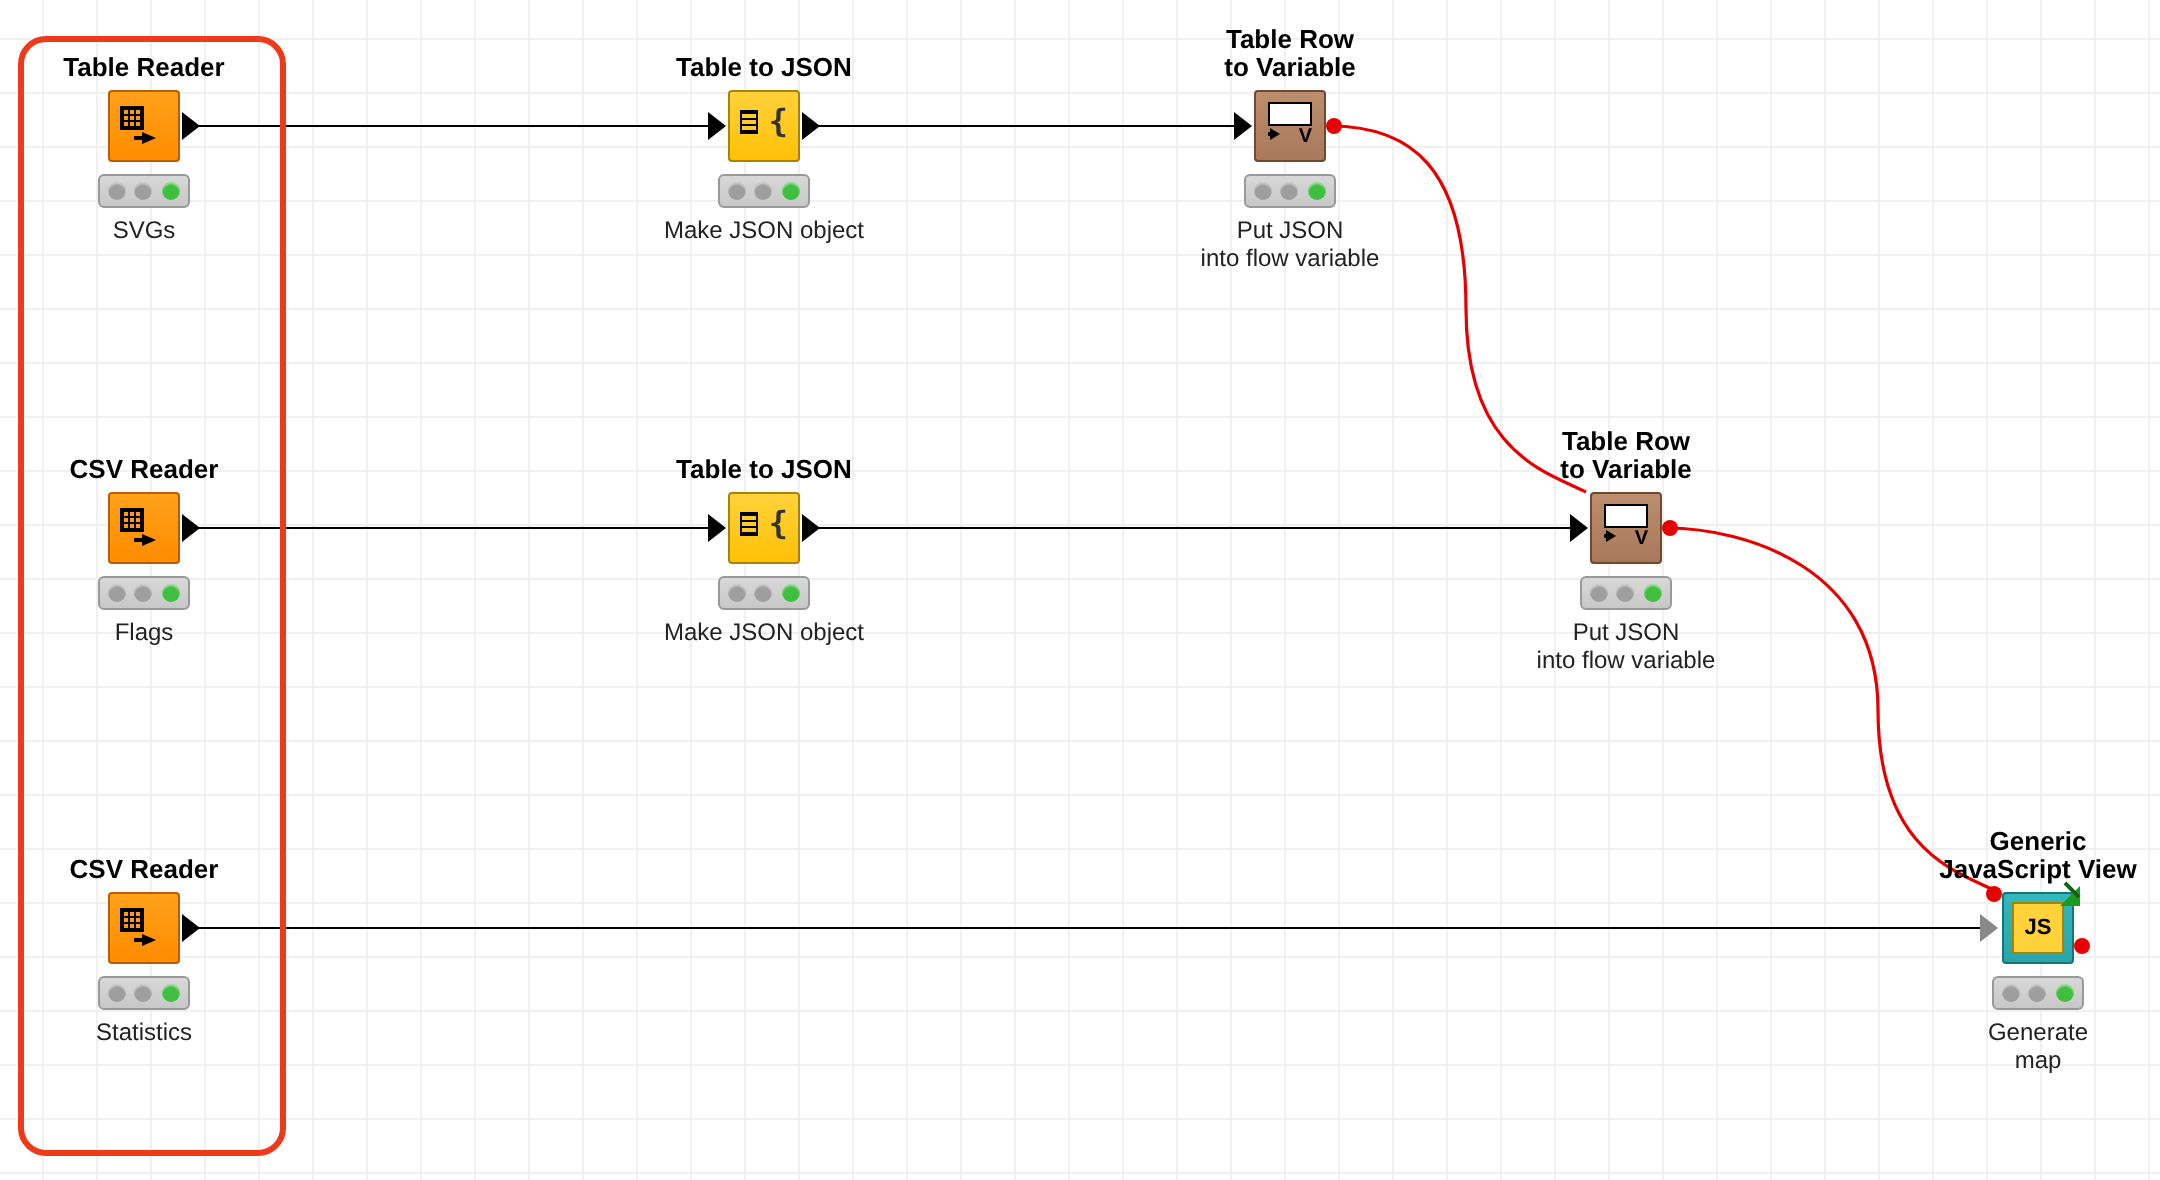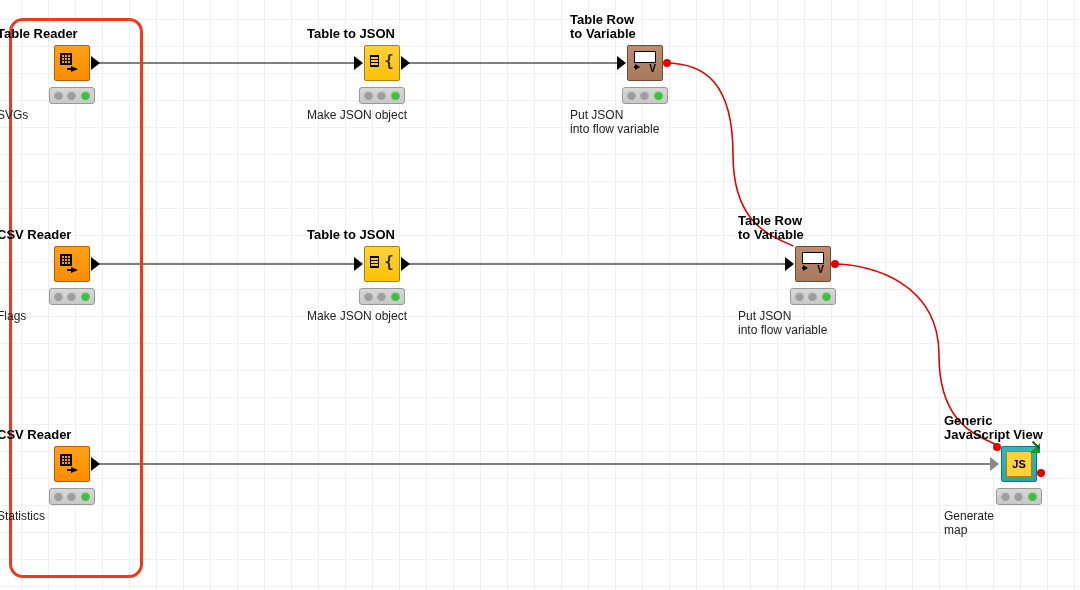--- a/index.html
+++ b/index.html
@@ -1,21 +1,21 @@
 <!DOCTYPE html>
 <html><head>
 <meta charset="utf-8">
 <style>
 html,body{margin:0;padding:0;width:1080px;height:590px;font-family:Arial,Helvetica,sans-serif;overflow:hidden}
 #canvas{position:relative;width:1080px;height:590px;background:#fff;
   background-image:linear-gradient(to right,#f0f0f0 1px,transparent 1px),linear-gradient(to bottom,#f0f0f0 1px,transparent 1px);
   background-size:27px 27px;background-position:-6px -8px}
 svg.wires{position:absolute;left:0;top:0;width:1080px;height:590px;pointer-events:none}
 .ann{position:absolute;border:3px solid #ee3a1b;border-radius:14px}
-.node{position:absolute;width:150px;text-align:left}
+.node{position:absolute;width:150px;text-align:center}
 .title{font-weight:700;font-size:13px;line-height:14px;color:#000;white-space:pre-line;margin-bottom:4px}
 .caption{font-size:12px;color:#222;white-space:pre-line;margin-top:4px}
 .iconwrap{position:relative;width:34px;height:34px;margin:0 auto;border-radius:2px}
 .icon-orange{background:linear-gradient(#ffa11a,#ff8c00);border:1px solid #b85e00}
 .icon-yellow{background:linear-gradient(#ffd23a,#ffc107);border:1px solid #a88300}
 .icon-brown{background:linear-gradient(#bd8e6d,#a7785a);border:1px solid #6e4a33}
 .icon-teal{background:linear-gradient(#33b7bd,#2aa4aa);border:1px solid #147579}
 .port{position:absolute;width:0;height:0}
 .port.tri-out{right:-11px;border-top:7px solid transparent;border-bottom:7px solid transparent;border-left:9px solid #000}
 .port.tri-in{left:-11px;border-top:7px solid transparent;border-bottom:7px solid transparent;border-left:9px solid #000}

